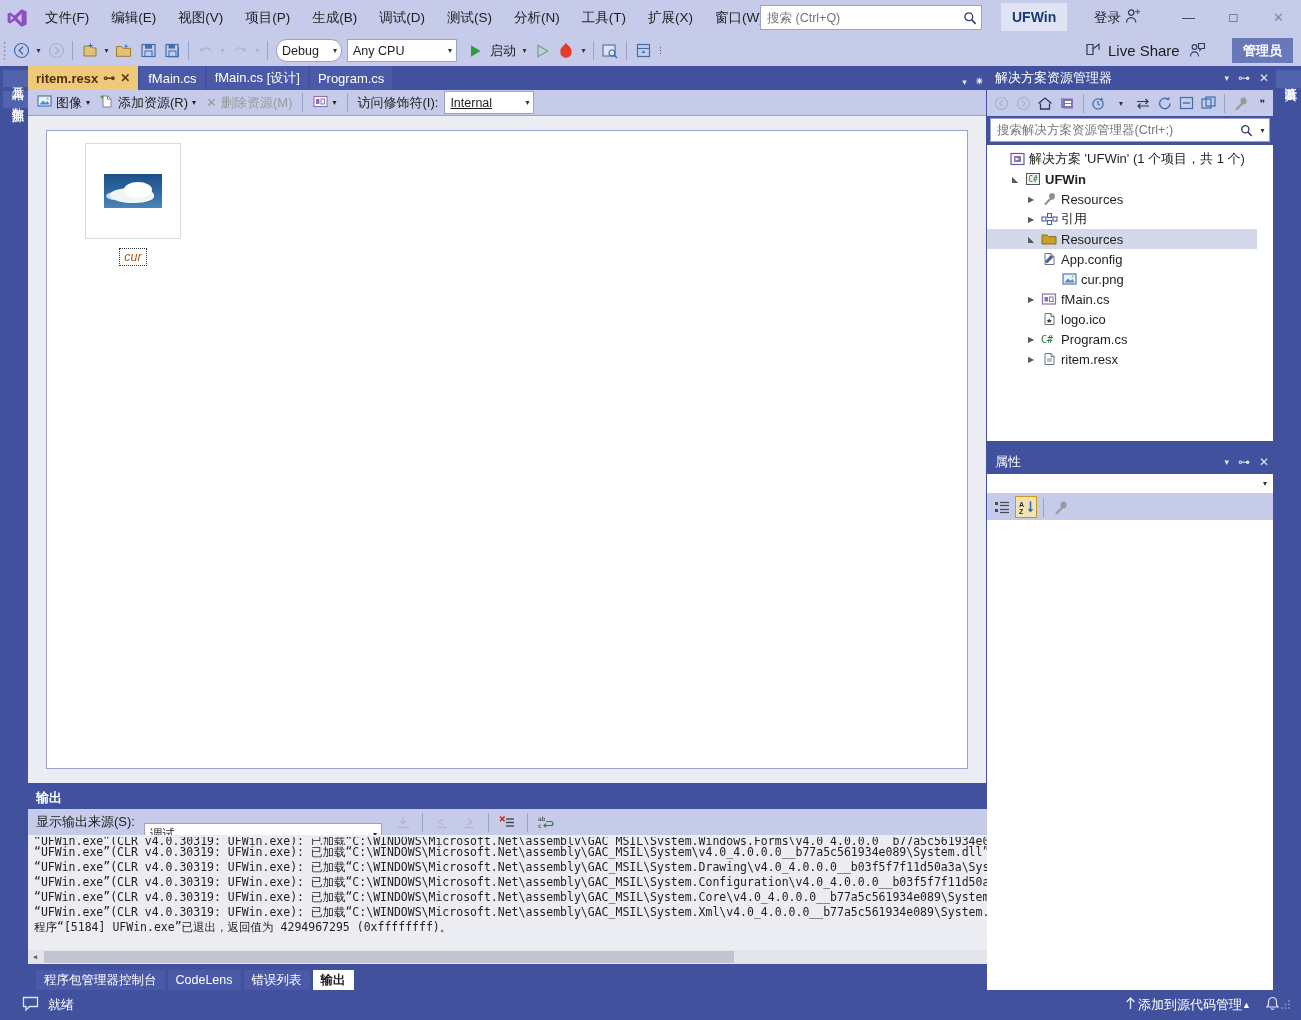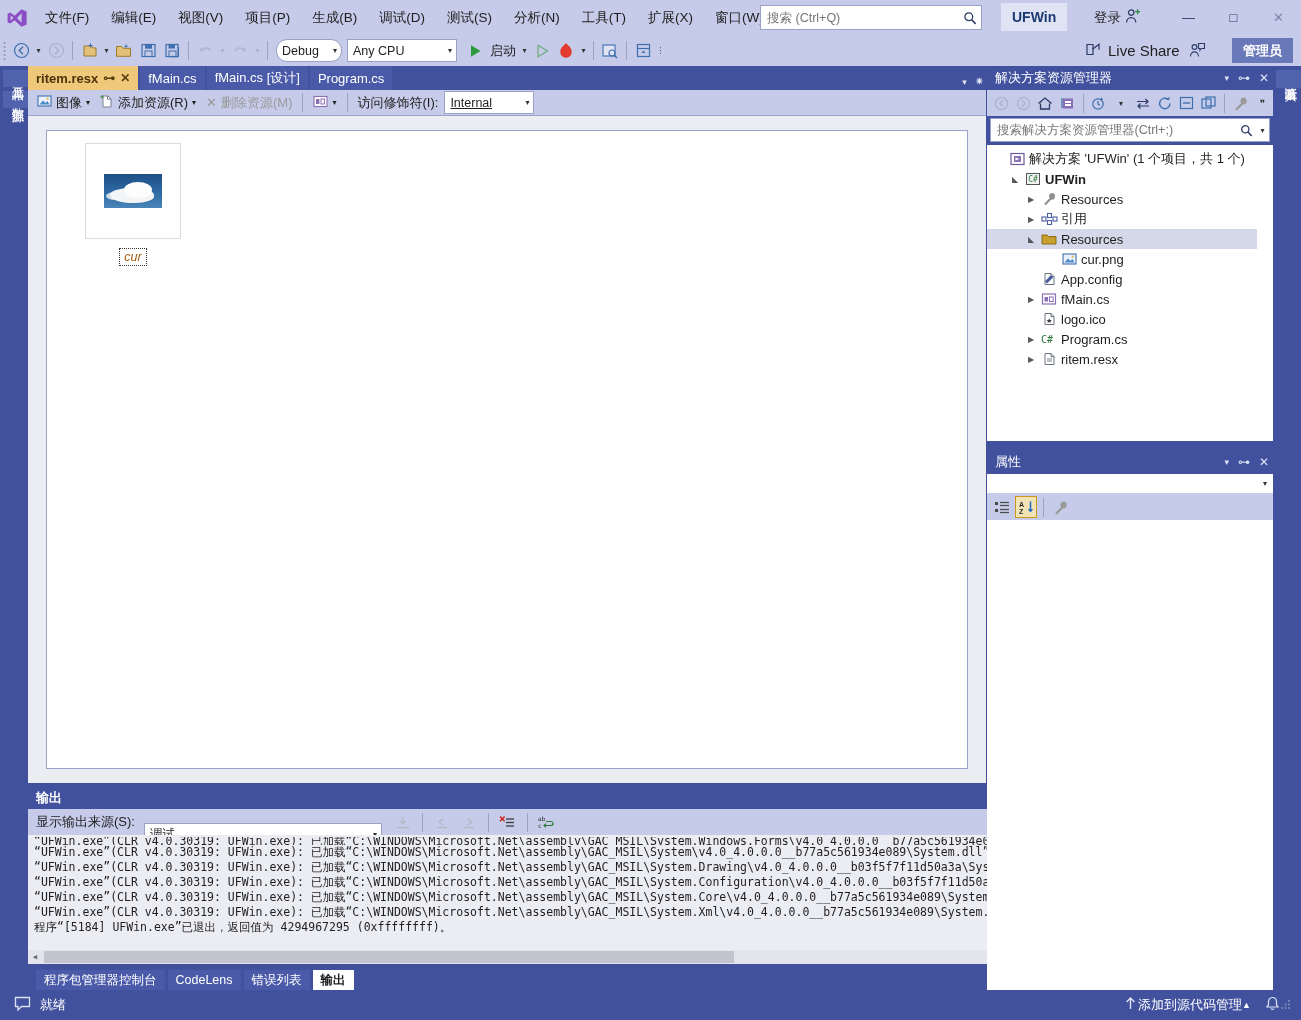--- a/index.html
+++ b/index.html
@@ -157,21 +157,21 @@
   .tlbl { padding-left:2px; }
   .tlbl.b { font-weight:bold; }
   #props-panel { position:absolute; left:0; right:0; top:384px; bottom:0; background:#41519e; }
   #props-filter { height:20px; background:#fff; border-bottom:1px solid #c5cbe8; position:relative; }
   #props-filter .arw { position:absolute; right:6px; top:5px; font-size:8px; color:#333; }
   #props-toolbar { height:26px; background:#c5cbe8; display:flex; align-items:center; padding-left:4px; gap:2px; }
   #props-toolbar .ptb.on { border:1px solid #c99a1e; background:#f2e3b4; }
   #props-body { position:absolute; left:0; right:0; top:70px; bottom:0; background:#fff; }
   
   #status {
-    position:absolute; left:4px; right:0; bottom:0; height:30px; background:#41519e;
+    position:absolute; left:12px; right:0; bottom:0; height:30px; background:#41519e;
     display:flex; align-items:center; color:#fff; font-size:13px;margin-top:6px;
   }
   #status .left { display:flex; align-items:center; gap:8px; padding-left:10px; }
   #status .right { margin-left:auto; display:flex; align-items:center; padding-right:10px; }
   svg { overflow:visible; }
 </style>
 </head>
 <body>
 
 <div id="titlebar">
@@ -690,41 +690,41 @@
           <span class="tw" style="margin-left:36px;">◣</span>
           <span class="tico">
             <svg width="16" height="14" viewBox="0 0 16 14">
                 <path d="M1 3h5l1.4 1.6H15v7.4H1z" fill="#c8a02e" stroke="#8a6c14" stroke-width="1"></path>
               </svg>
           </span>
           <span class="tlbl">Resources</span>
         </div>
 
         <div class="trow">
+          <span class="tw" style="margin-left:36px;"></span>
+          <span class="tico">
+            <svg width="15" height="14" viewBox="0 0 15 14">
+                <path d="M3 1.5h6l3 3v8H3z" fill="#fff" stroke="#6b7280" stroke-width="1"></path>
+                <path d="M9 1.5v3.2h3" fill="none" stroke="#6b7280" stroke-width="1"></path>
+                <path d="M5 11.5 9.6 7a1.8 1.8 0 1 0-2.3-2.3L3 9.3z" fill="#4a5f9e"></path>
+              </svg>
+          </span>
+          <span class="tlbl">App.config</span>
+        </div>
+
+        <div class="trow">
           <span class="tw" style="margin-left:56px;"></span>
           <span class="tico">
             <svg width="15" height="14" viewBox="0 0 15 14">
                 <rect x="1" y="2" width="13" height="10" fill="#eaf1fa" stroke="#3f6fae" stroke-width="1.1"></rect>
                 <path d="M2.5 10.5 6 6.5l2.4 2.6L10.4 7l2.1 3.5z" fill="#4a8cc7"></path>
                 <circle cx="10.6" cy="4.5" r="1.1" fill="#e0b030"></circle>
               </svg>
           </span>
           <span class="tlbl">cur.png</span>
-        </div>
-
-        <div class="trow">
-          <span class="tw" style="margin-left:36px;"></span>
-          <span class="tico">
-            <svg width="15" height="14" viewBox="0 0 15 14">
-                <path d="M3 1.5h6l3 3v8H3z" fill="#fff" stroke="#6b7280" stroke-width="1"></path>
-                <path d="M9 1.5v3.2h3" fill="none" stroke="#6b7280" stroke-width="1"></path>
-                <path d="M5 11.5 9.6 7a1.8 1.8 0 1 0-2.3-2.3L3 9.3z" fill="#4a5f9e"></path>
-              </svg>
-          </span>
-          <span class="tlbl">App.config</span>
         </div>
 
         <div class="trow">
           <span class="tw" style="margin-left:36px;">▶</span>
           <span class="tico">
             <svg width="16" height="14" viewBox="0 0 16 14">
                 <rect x="1.5" y="2" width="13" height="10" fill="#fff" stroke="#8a6fb5" stroke-width="1.2"></rect>
                 <rect x="3.5" y="5" width="3.6" height="4.5" fill="#8a6fb5"></rect>
                 <rect x="8.5" y="5" width="3.6" height="4.5" fill="none" stroke="#8a6fb5" stroke-width="1"></rect>
               </svg>

